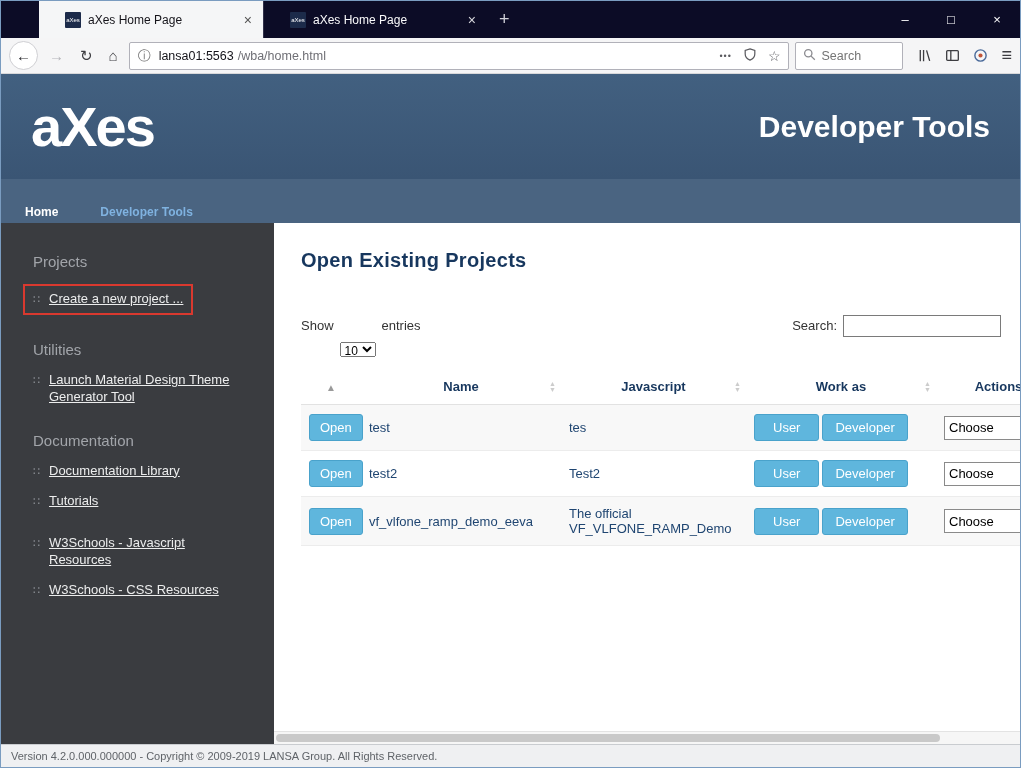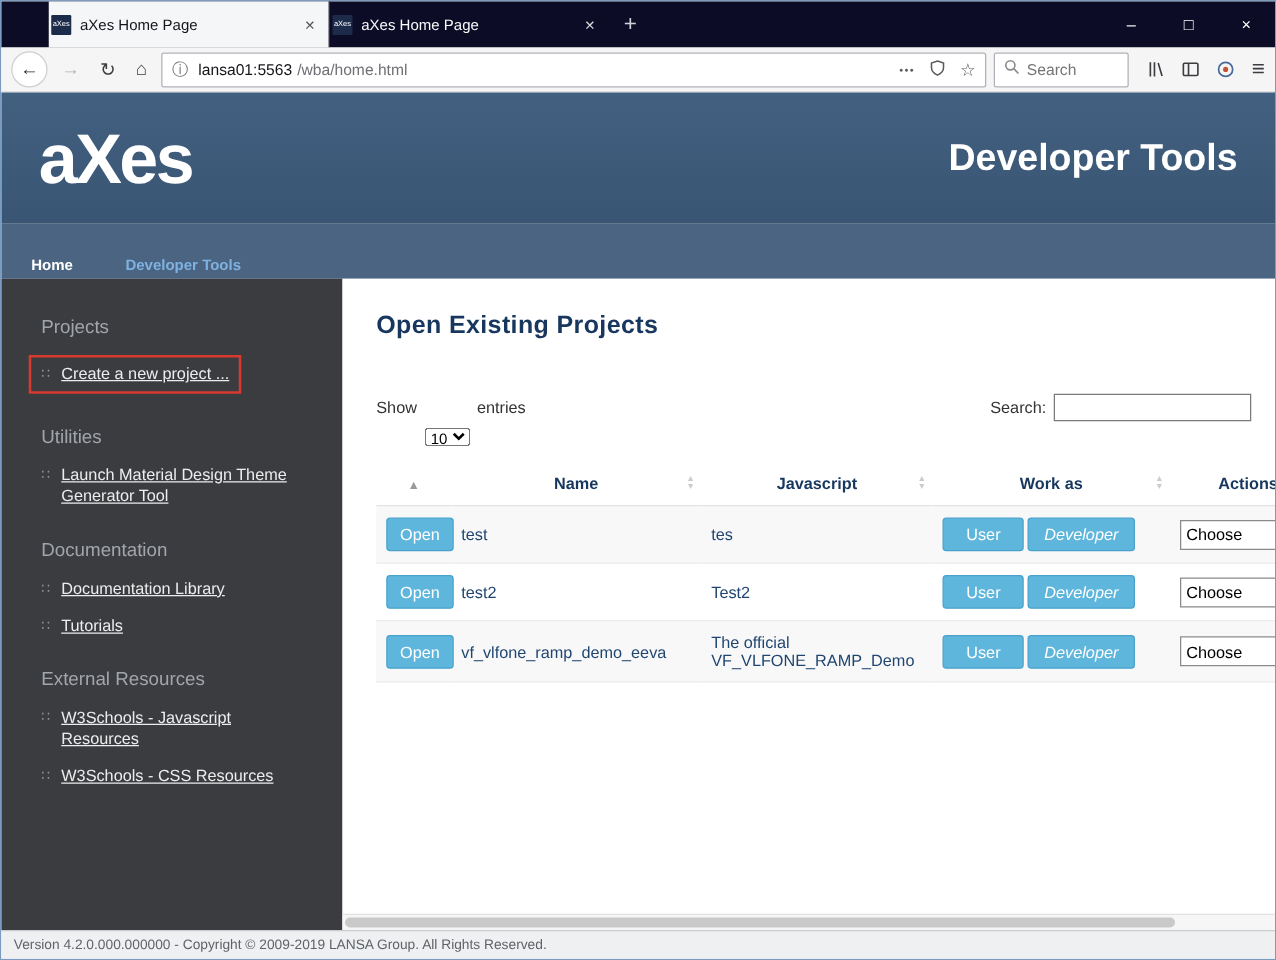--- a/index.html
+++ b/index.html
@@ -3,21 +3,21 @@
 <meta charset="utf-8">
 <style>
   * { margin:0; padding:0; box-sizing:border-box; }
   html,body { width:1021px; height:768px; }
   body { font-family:"Liberation Sans", sans-serif; background:#fff; }
   .window { width:1021px; height:768px; display:flex; flex-direction:column; border:1px solid #7a9cc0; overflow:hidden; }
 
   
   .titlebar { height:37px; background:#0c0c26; display:flex; align-items:stretch; flex:0 0 auto; }
   .tb-spacer { width:38px; }
-  .tab { width:224px; display:flex; align-items:center; padding:0 8px 0 2px; gap:7px; font-size:12px; cursor:default; }
+  .tab { width:224px; display:flex; align-items:center; padding:0 8px 0 26px; gap:7px; font-size:12px; cursor:default; }
   .tab.active { background:#f5f6f7; color:#15141a; }
   .tab.inactive { background:transparent; color:#f9f9fa; border-left:1px solid #31314a; }
   .favicon { width:16px; height:16px; background:#1c2b4a; color:#fff; font-size:6px; line-height:16px; text-align:center; flex:0 0 auto; overflow:hidden; border-radius:1px; }
   .tab-title { flex:1; white-space:nowrap; overflow:hidden; }
   .tab-close { font-size:14px; padding:0 3px; }
   .tab.active .tab-close { color:#555; }
   .tab.inactive .tab-close { color:#d8d8dd; }
   .newtab { color:#d0d0d8; font-size:18px; align-self:center; padding:4px 12px; }
   .win-controls { margin-left:auto; display:flex; }
   .win-btn { width:46px; display:flex; align-items:center; justify-content:center; color:#fff; font-size:13px; }
@@ -76,21 +76,21 @@
   table.projects col.c2 { width:185px; } table.projects col.c3 { width:190px; }
   table.projects col.c4 { width:125px; }
   .projects th { color:#17375e; font-weight:bold; padding:10px 6px; text-align:center; position:relative; border-bottom:1px solid #e2e2e2; }
   .sort-asc { color:#9a9a9a; font-size:10px; }
   .sort-both { position:absolute; right:5px; top:50%; transform:translateY(-50%); display:flex; flex-direction:column; color:#cccccc; font-size:7px; line-height:6px; }
   .projects td { padding:9px 8px; vertical-align:middle; color:#1f4571; border-bottom:1px solid #ececec; }
   .projects tr.odd td { background:#f8f8f8; }
   .cell-center { text-align:center; }
   .btn { background:#5fb6dd; border:1px solid #49a2cb; color:#fff; font-size:13px; padding:5px 10px; border-radius:3px; font-family:"Liberation Sans",sans-serif; cursor:pointer; }
   .btn-user { padding:5px 18px; }
-  .btn-dev { padding:3px 12px;font-style:italic; }
+  .btn-dev { padding:3px 12px; }
   .workas { display:flex; gap:3px; justify-content:flex-start; }
   .choose-select { width:95px; height:24px; font-size:13px; font-family:"Liberation Sans",sans-serif; border:1px solid #8a8a8a; background:#fff; }
 
   .summary-row { display:flex; justify-content:space-between; align-items:center; width:700px; margin-top:15px; font-size:13px; color:#333; }
   .pagination { display:flex; align-items:center; gap:15px; }
   .pg-label { color:#8a8a8a; }
   .pg-current { border:1px solid #cacaca; background:linear-gradient(#ffffff,#e6e6e6); padding:4px 12px; border-radius:2px; color:#333; }
 
   .hscroll { position:absolute; left:0; right:0; bottom:0; height:13px; background:#f6f6f6; border-top:1px solid #e3e3e3; }
   .hscroll-thumb { position:absolute; left:2px; top:2px; bottom:2px; width:89%; background:#c9c9c9; border-radius:6px; }
@@ -214,21 +214,20 @@
           <span class="bullet">∷</span>
           <span class="side-link">Documentation Library</span>
         </div>
         <div class="side-link-row">
           <span class="bullet">∷</span>
           <span class="side-link">Tutorials</span>
         </div>
       </div>
 
       <div class="side-section">
-        <div class="side-heading">External Resources</div>
         <div class="side-link-row">
           <span class="bullet">∷</span>
           <span class="side-link">W3Schools - Javascript Resources</span>
         </div>
         <div class="side-link-row">
           <span class="bullet">∷</span>
           <span class="side-link">W3Schools - CSS Resources</span>
         </div>
       </div>
 

